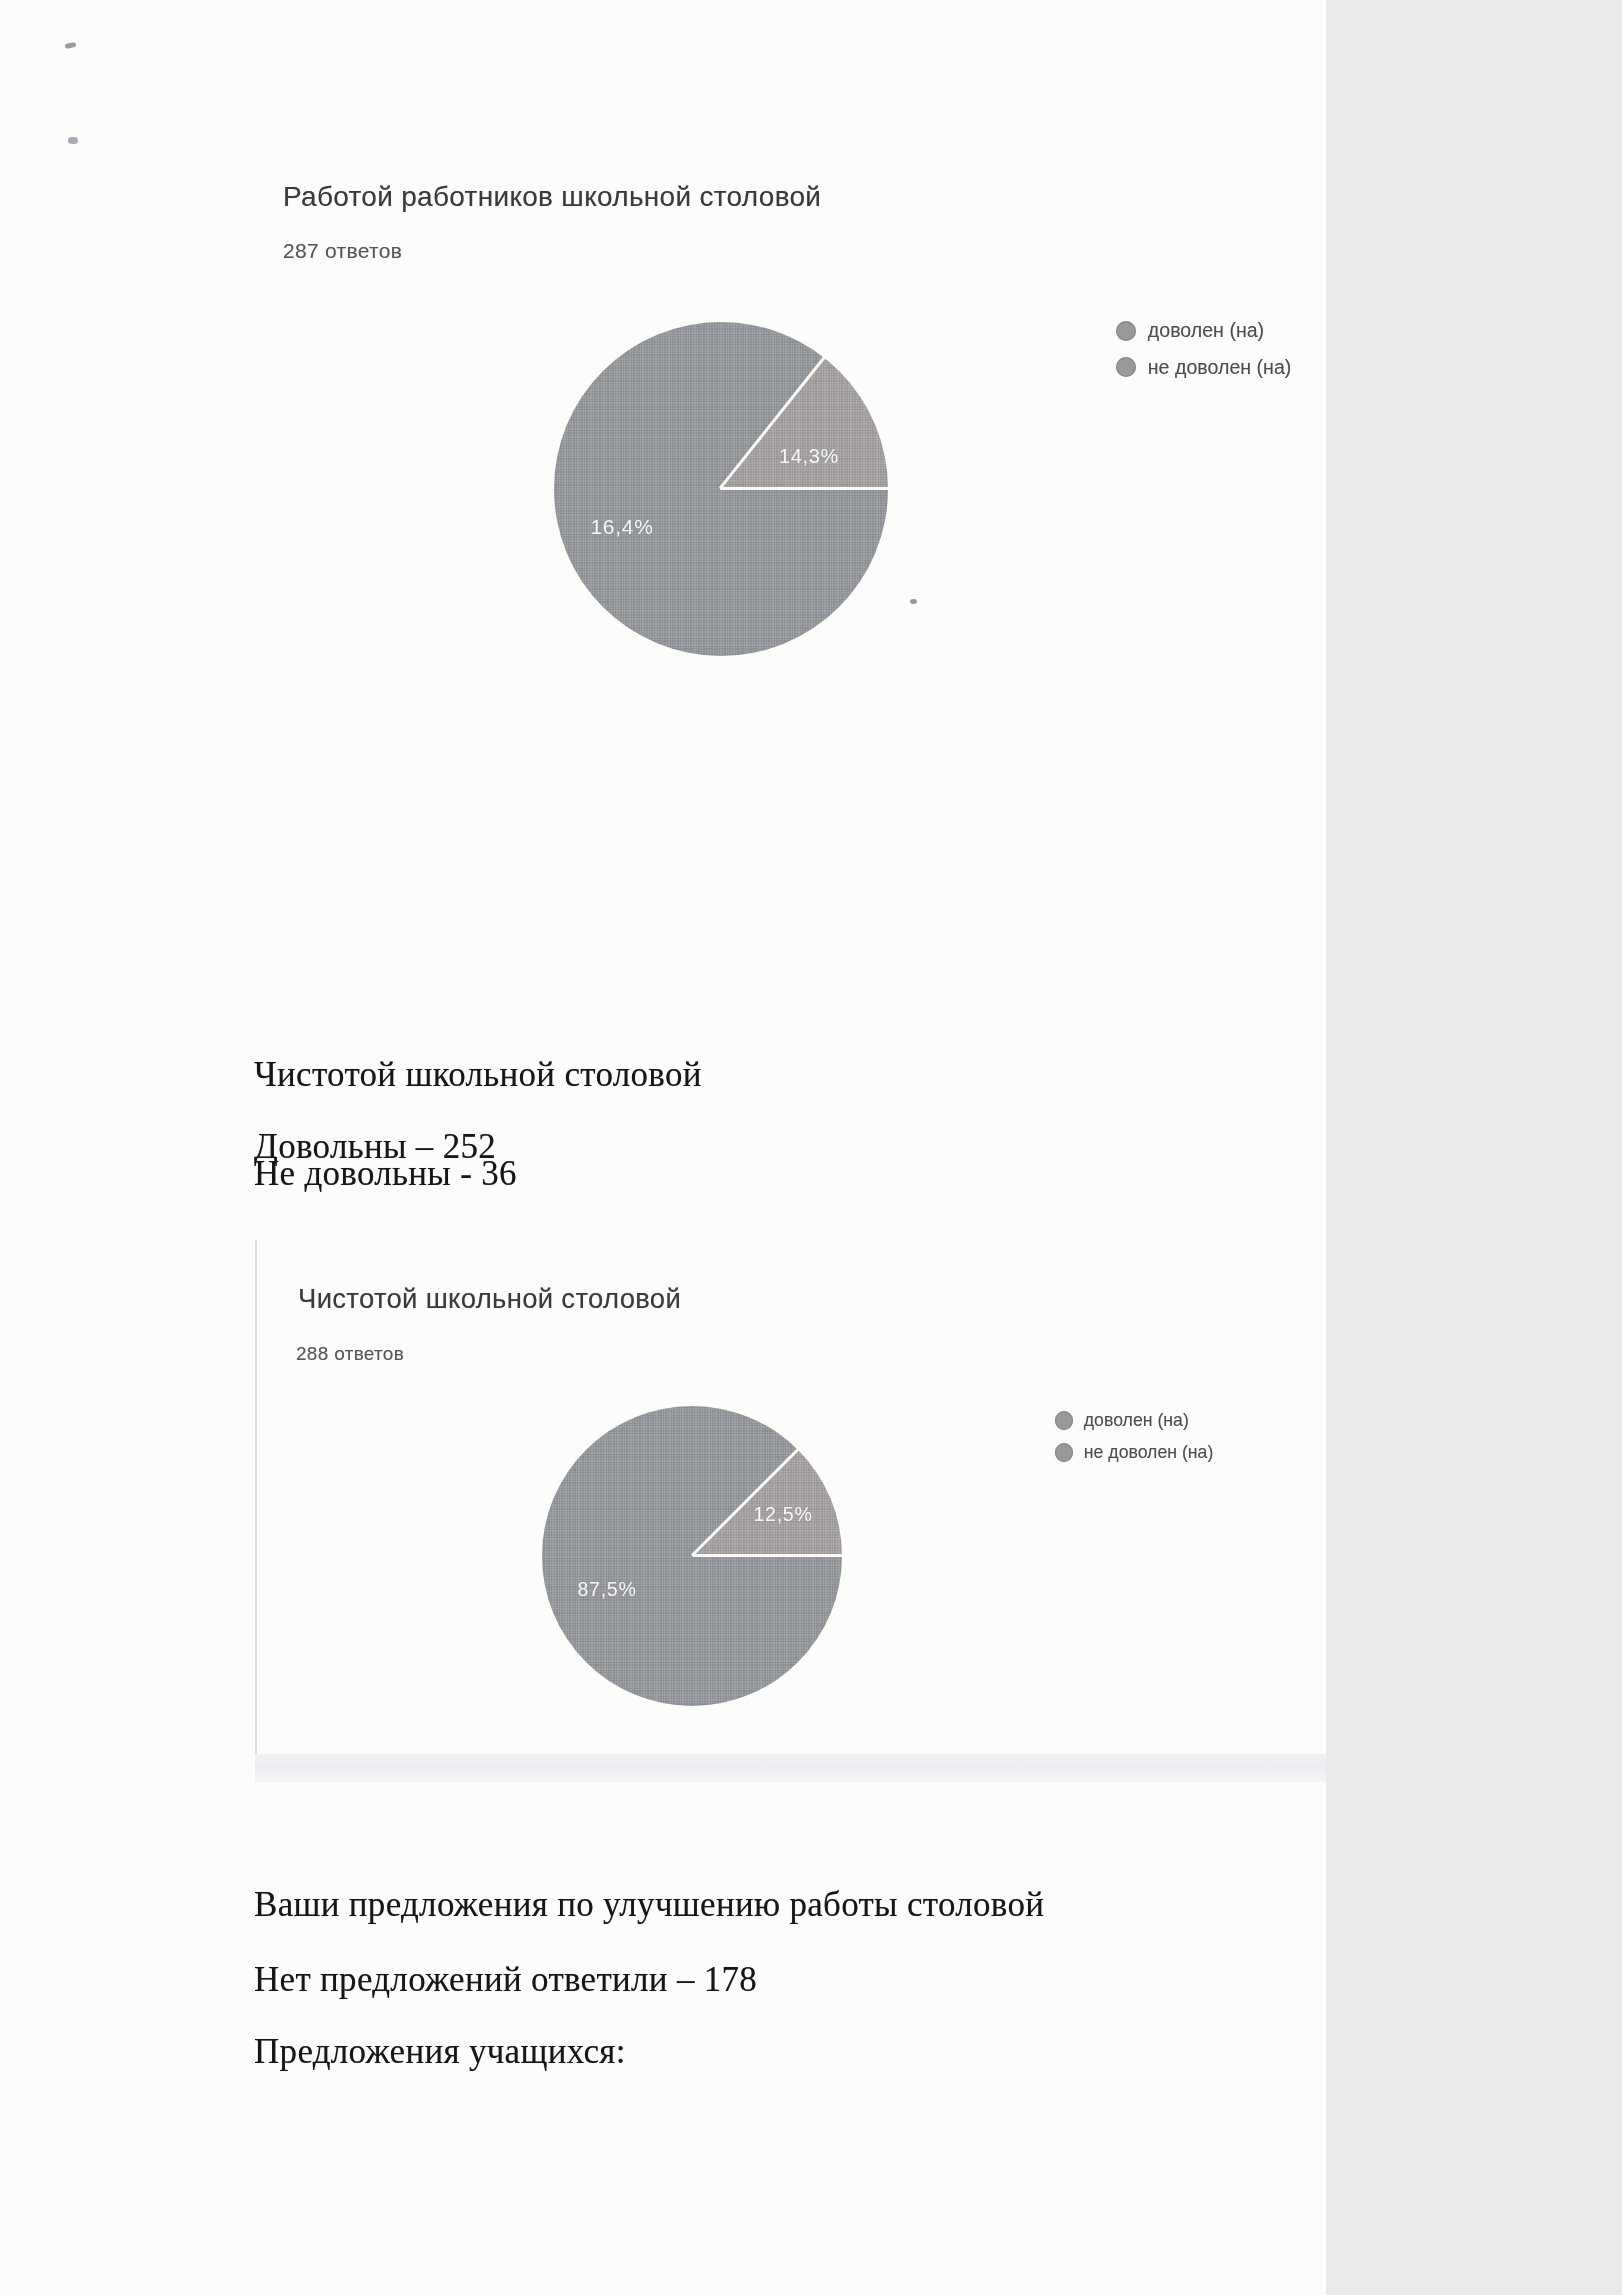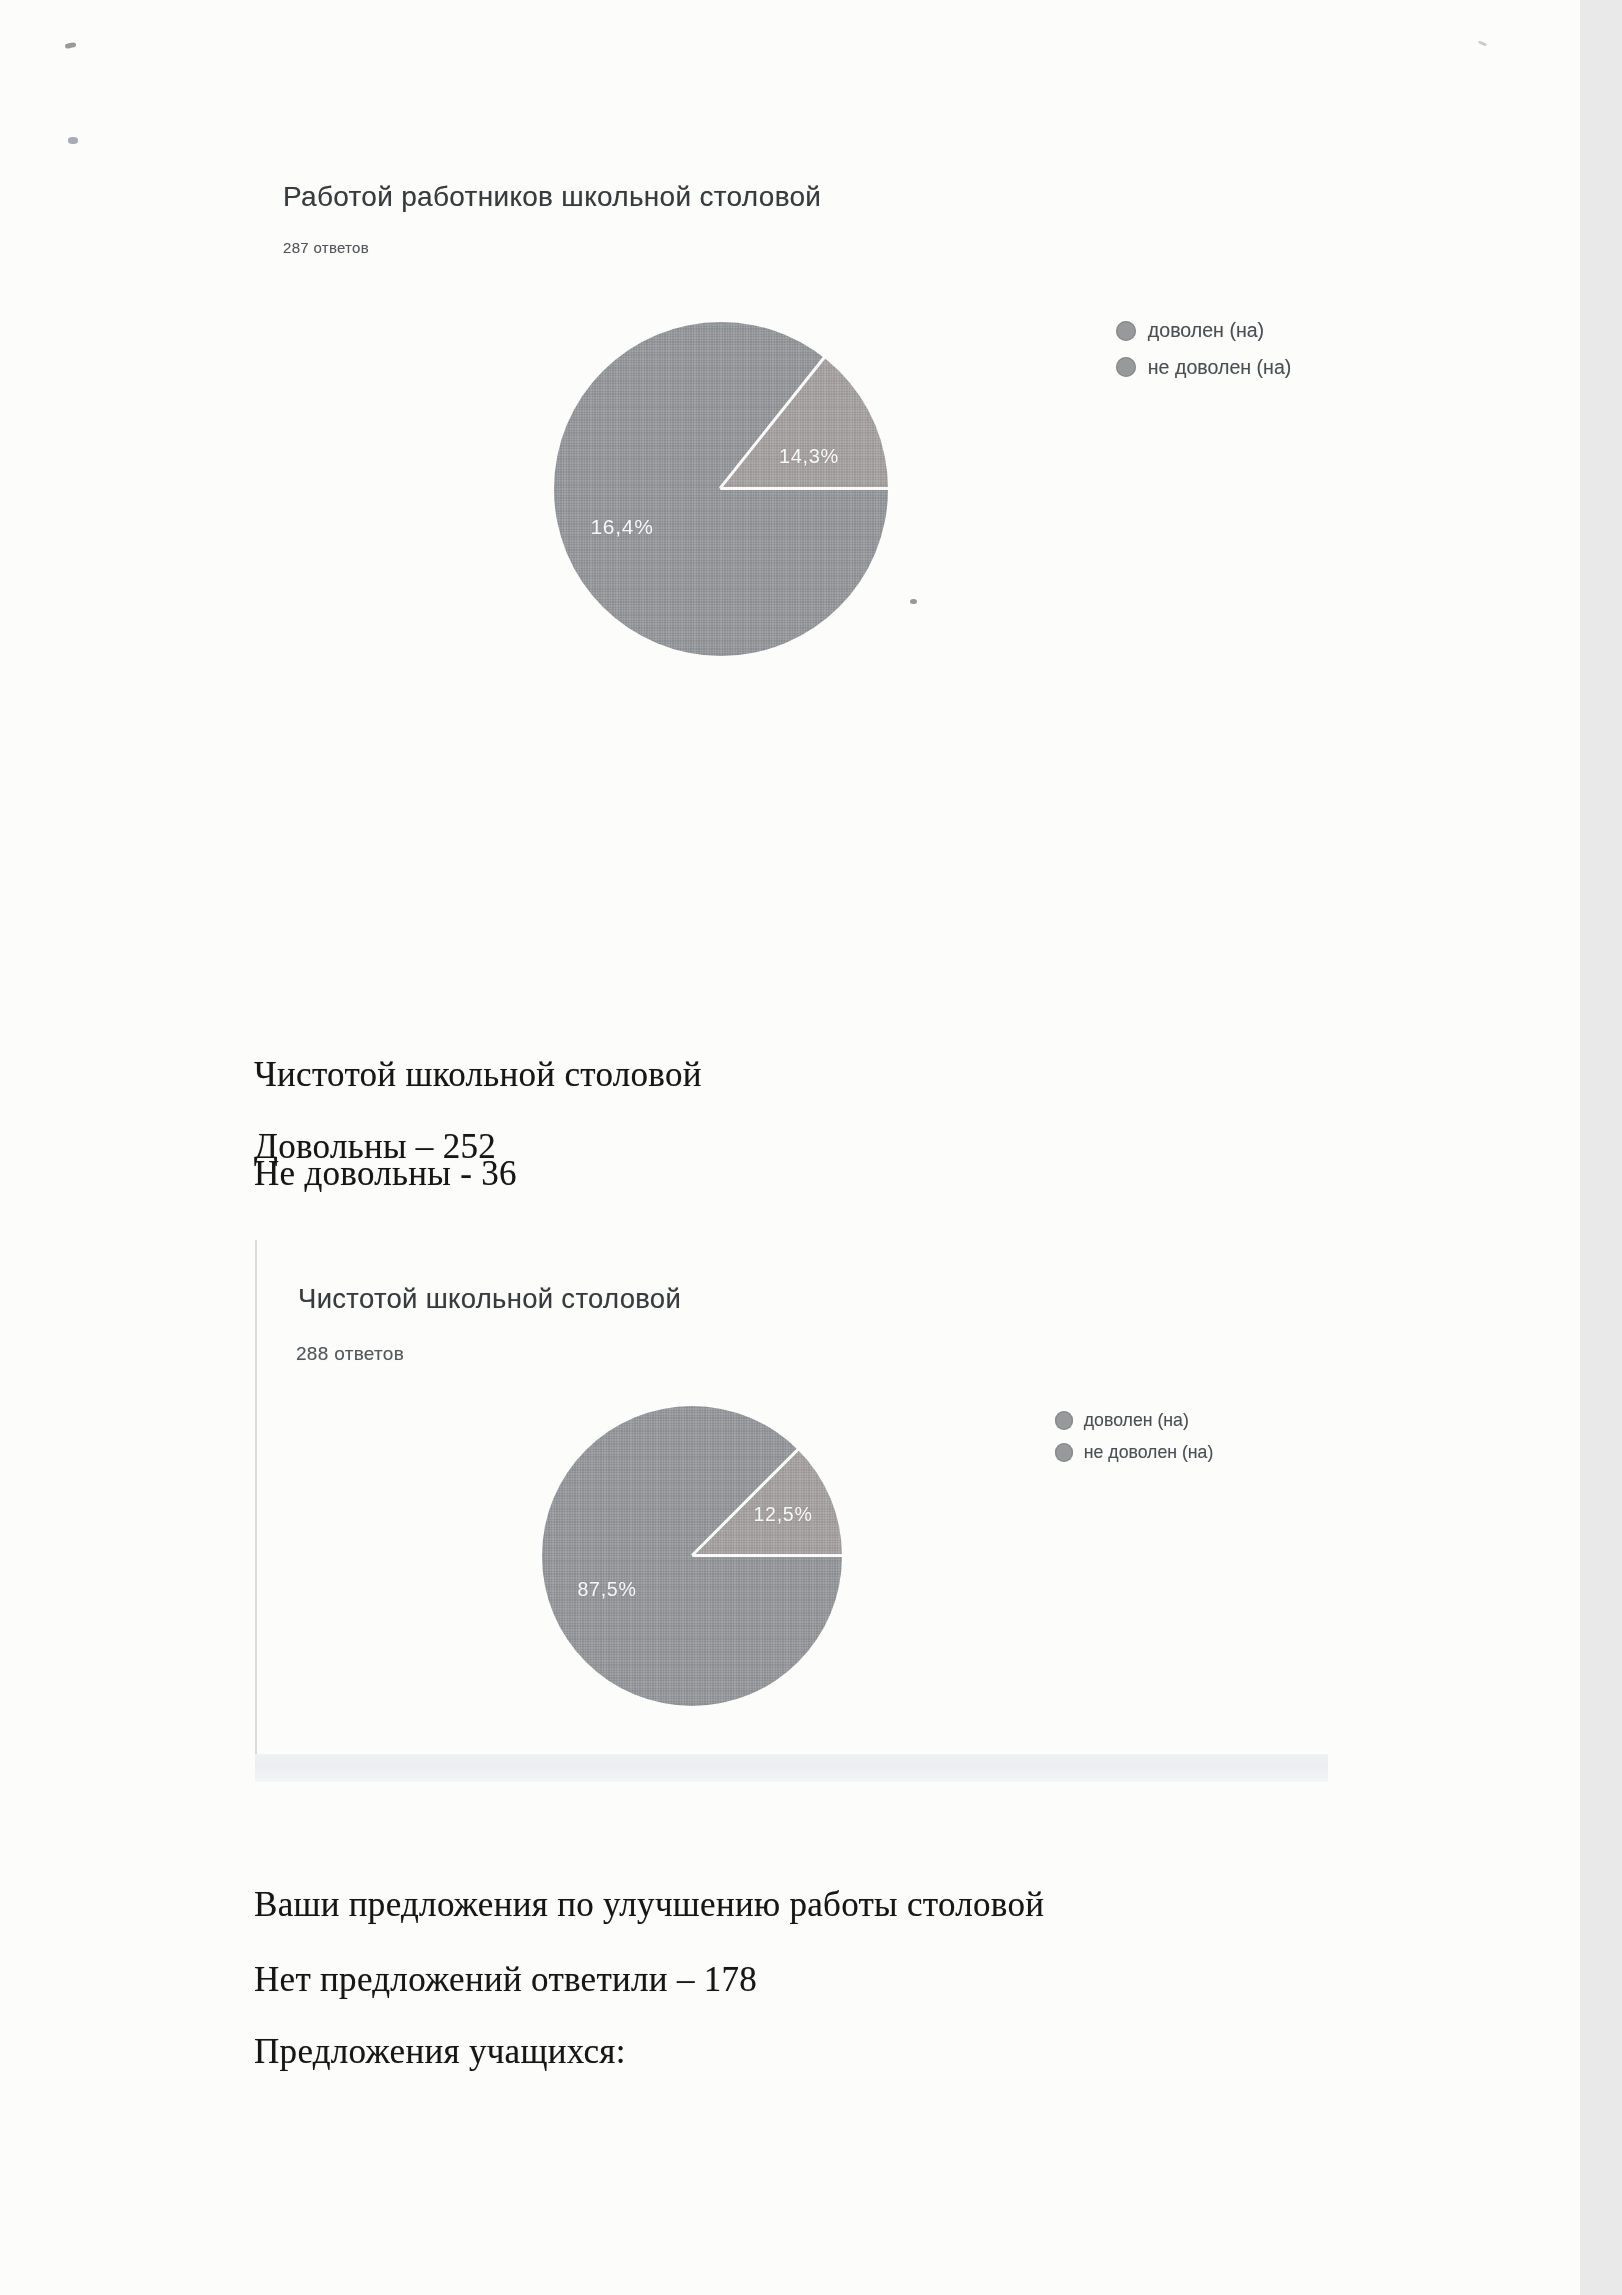--- a/index.html
+++ b/index.html
@@ -1,36 +1,35 @@
 <!DOCTYPE html>
 <html style="font-size:10.5px"><head>
 <meta charset="utf-8">
 <style>
   html,body{margin:0;padding:0;background:#e9e9e9;}
   .page{
     position:relative;
-    width:1558px;height:2295px;
+    width:1326px;height:2295px;
     background:#fcfcfb;
     overflow:hidden;
     font-family:"Liberation Sans", sans-serif;
-    padding-left:22px;
   }
   
   .chart-title{
     position:absolute;
     color:#383b3e;
     font-size:28px;
     letter-spacing:0.3px;
     text-shadow:0 0 0.7px rgba(40,40,45,.4);
     white-space:nowrap;
   }
   .chart-subtitle{
     position:absolute;
     color:#54575b;
-    font-size:15px;
+    font-size:21px;
     letter-spacing:0.3px;
     text-shadow:0 0 0.7px rgba(60,60,65,.3);
     white-space:nowrap;
   }
   .pie{
     position:absolute;
     border-radius:50%;
   }
   
   .pie::after{

